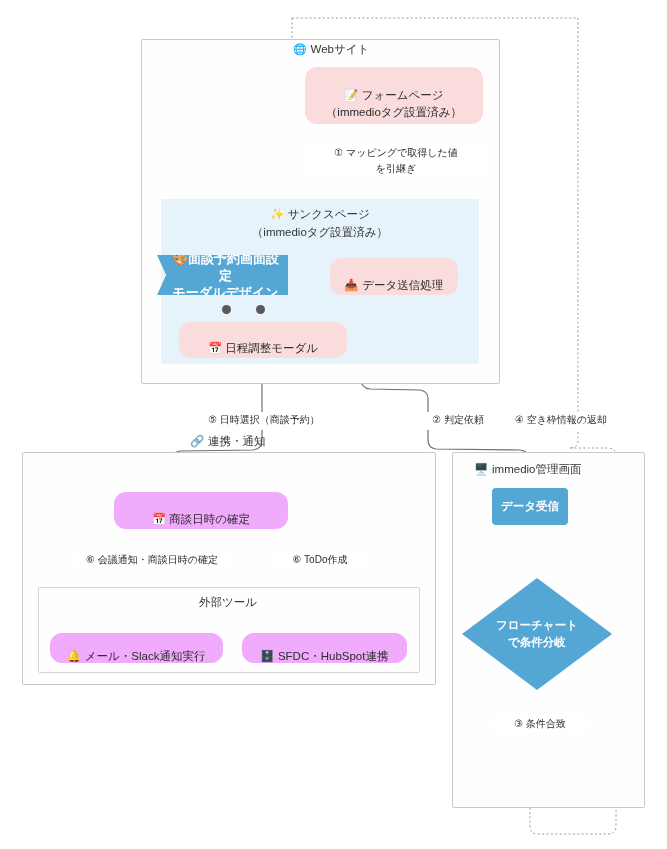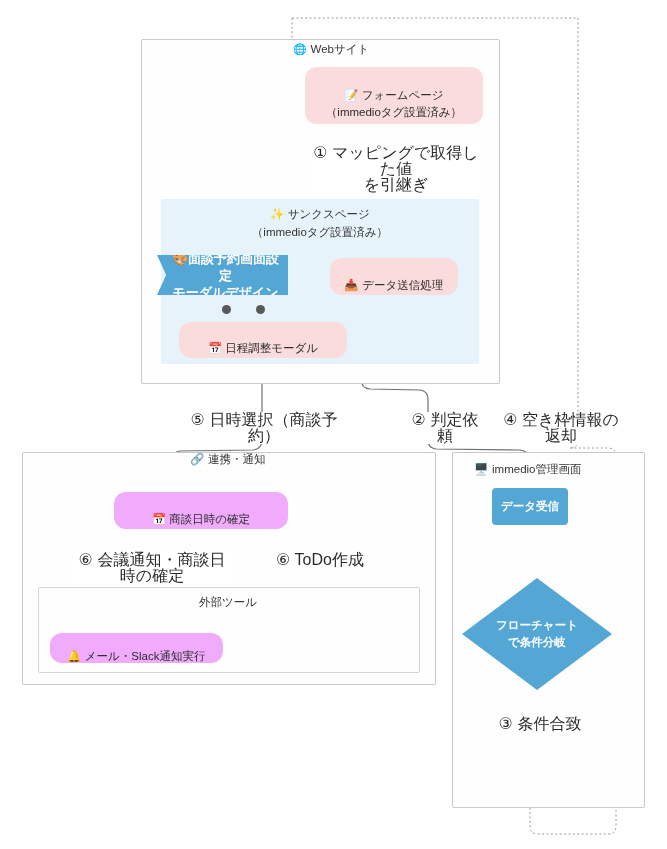--- a/index.html
+++ b/index.html
@@ -51,21 +51,21 @@
   .diamond{
     position:absolute;background:#54a7d4;color:#fff;font-weight:bold;
     font-size:11.5px;line-height:17px;text-align:center;
     display:flex;align-items:center;justify-content:center;white-space:pre-line;
     clip-path:polygon(50% 0%,100% 50%,50% 100%,0% 50%);
     box-sizing:border-box;
   }
 
   
   .elabel{
-    position:absolute;font-size:16px;line-height:16px;color:#2b2b2b;
+    position:absolute;font-size:10px;line-height:16px;color:#2b2b2b;
     background:#ffffff;text-align:center;white-space:pre-line;padding:0 2px;
   }
   .dot{position:absolute;width:9px;height:9px;border-radius:50%;background:#595959;}
 </style>
 </head>
 <body>
 
 <div id="canvas">
 
   <svg class="wires" viewBox="0 0 667 849">
@@ -146,25 +146,25 @@
   <div class="dot" style="left:222px;top:305px;"></div>
   <div class="dot" style="left:256px;top:305px;"></div>
 
   <div class="node pink" style="left:179px;top:322px;width:168px;height:36px;">
     <span>
       <span class="ico">📅</span><span>日程調整モーダル</span>
     </span>
   </div>
 
   <div class="elabel" style="left:183px;top:412px;width:158px;">⑤ 日時選択（商談予約）</div>
-  <div class="elabel" style="left:404px;top:412px;width:78px;">② 判定依頼</div>
+  <div class="elabel" style="left:404px;top:412px;width:78px;text-align:right;">② 判定依頼</div>
   <div class="elabel" style="left:494px;top:412px;width:130px;">④ 空き枠情報の返却</div>
 
   <div class="panel" style="left:22px;top:452px;width:412px;height:231px;"></div>
-  <div class="panel-title" style="left:22px;top:452px;width:412px;">
+  <div class="panel-title" style="left:22px;top:434px;width:412px;">
     <span>🔗</span>
     <span>連携・通知</span>
   </div>
 
   <div class="node gray" style="left:114px;top:492px;width:174px;height:37px;">
     <span>
       <span class="ico">📅</span><span>商談日時の確定</span>
     </span>
   </div>
 
@@ -173,20 +173,25 @@
 
   <div class="subpanel" style="left:38px;top:587px;width:380px;height:84px;"></div>
   <div class="panel-title" style="left:38px;top:595px;width:380px;">外部ツール</div>
 
   <div class="node gray" style="left:50px;top:633px;width:173px;height:30px;">
     <span>
       <span class="ico">🔔</span><span>メール・Slack通知実行</span>
     </span>
   </div>
 
+  <div class="node gray" style="left:242px;top:633px;width:165px;height:30px;">
+    <span>
+      <span class="ico">🗄️</span><span>SFDC・HubSpot連携</span>
+    </span>
+  </div>
 
   <div class="panel" style="left:452px;top:452px;width:191px;height:354px;"></div>
   <div class="panel-title" style="left:452px;top:462px;width:152px;">
     <span>🖥️</span>
     <span>immedio管理画面</span>
   </div>
 
   <div class="node blue" style="left:492px;top:488px;width:76px;height:37px;">データ受信</div>
 
   <div class="diamond" style="left:462px;top:578px;width:150px;height:112px;">フローチャート

